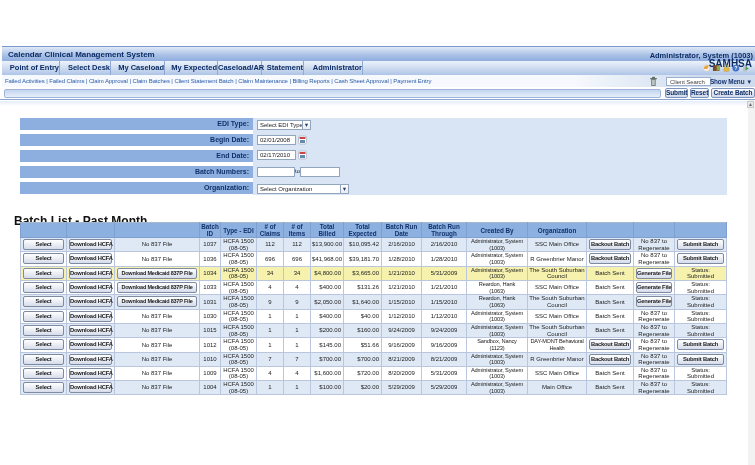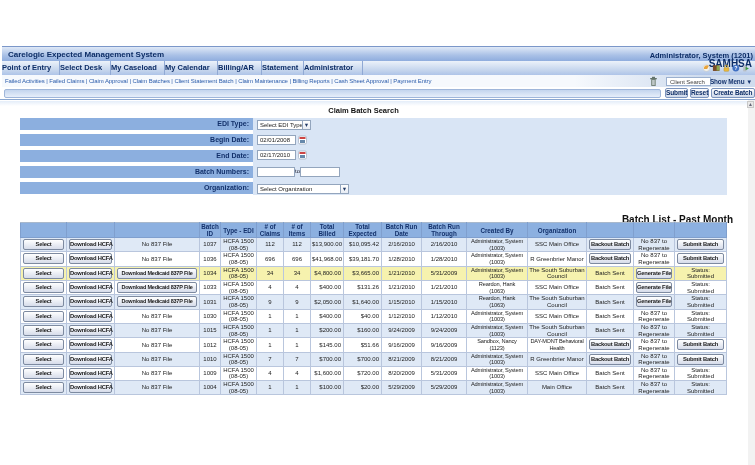--- a/index.html
+++ b/index.html
@@ -1,55 +1,55 @@
 <!DOCTYPE html>
 <html><head><meta charset="utf-8"><style>
 *{margin:0;padding:0;box-sizing:border-box}
 body{width:755px;height:465px;background:#fff;font-family:"Liberation Sans",sans-serif;position:relative;overflow:hidden}
 .abs{position:absolute}
 
 #titlebar{left:2px;top:46px;width:753px;height:15px;background:linear-gradient(#dfe9f7,#a9c0e6 60%,#8fadde);border-top:1px solid #7b97c9}
 #titlebar .lt{position:absolute;left:6px;top:3px;font-size:8px;font-weight:bold;color:#0d2d66}
 #titlebar .rt{position:absolute;right:2px;top:4px;font-size:7.5px;font-weight:bold;color:#0d2d66}
 #tabbar{left:2px;top:61px;width:753px;height:14px;background:linear-gradient(#ecf2fa,#c2d3ec 70%,#aec4e8)}
-.tab{display:inline-block;height:14px;line-height:14px;text-align:left;font-size:7.5px;font-weight:bold;color:#0d2d66;border-right:1px solid #90a9d4;vertical-align:top}
+.tab{display:inline-block;height:14px;line-height:14px;text-align:right;font-size:7.5px;font-weight:bold;color:#0d2d66;border-right:1px solid #90a9d4;vertical-align:top}
 #samhsa{position:absolute;right:3px;top:-3px;font-size:10px;font-weight:bold;color:#0d2d66}
 #icons{position:absolute;right:0;top:3px;height:9px}
 #subnav{left:2px;top:75px;width:753px;height:12px;background:linear-gradient(90deg,#f6f9fd 76%,#cfdcee 93%);font-size:6px;color:#2b5cab;line-height:12px;padding-left:3px;letter-spacing:-0.1px}
 #actionrow{left:0;top:87px;width:755px;height:13px;background:#fff;border-bottom:1px solid #88a5cf}
 #strip{position:absolute;left:4px;top:2px;width:657px;height:9px;background:linear-gradient(#c3d5ee,#e6eefa);border:1px solid #9fb6da;border-radius:2px}
 .pbtn{position:absolute;top:1px;height:10px;background:linear-gradient(#fefefe,#cdd8ea);border:1px solid #7c94bd;border-radius:2px;font-size:6.5px;font-weight:bold;color:#0d2d66;text-align:center;line-height:8px;letter-spacing:-0.1px}
 
 #content{left:0;top:101px;width:755px;height:364px;background:linear-gradient(#e4edf9,#ffffff 5px)}
 #cbs-title{position:absolute;left:0;top:5px;width:727px;text-align:center;font-size:7.5px;font-weight:bold;color:#111}
 .lblrow{position:absolute;left:20px;width:233px;height:12.6px;background:#8cafdf;color:#13316b;font-size:7px;font-weight:bold;text-align:right;padding-right:4px;line-height:12.6px}
 #fieldarea{position:absolute;left:253px;top:16.8px;width:474px;height:77.5px;background:#d9e5f5}
 .inp{position:absolute;background:#fff;border:1px solid #93a5bd;font-size:6px;color:#222;line-height:8px;padding:0 2px;white-space:nowrap;overflow:hidden}
 .ddbtn{position:absolute;width:9px;background:linear-gradient(#ffffff,#e7ecf4);border:1px solid #93a5bd;font-size:5.5px;text-align:center;color:#223a66;line-height:9px}
-#blpm-title{position:absolute;left:6px;top:112.5px;width:727px;text-align:right;font-size:10px;font-weight:bold;color:#111}
+#blpm-title{position:absolute;left:14px;top:112.5px;width:727px;text-align:left;font-size:12px;font-weight:bold;color:#111}
 
 #tbl{position:absolute;left:20px;top:121px;border-collapse:collapse;table-layout:fixed;width:706px;border:1px solid #9ab4da}
 #tbl th{background:#8cb0e0;color:#13316b;font-size:6.3px;font-weight:bold;line-height:7px;border:1px solid #7f9fce;border-top:1px solid #a8b8cc;height:15px;padding:0}
 #tbl td{font-size:6px;color:#222;line-height:6.65px;text-align:center;border:1px solid #b9c6dd;padding:0 1px;height:13.3px;overflow:hidden}
 #tbl td.r{text-align:right;padding-right:2px}
 #tbl td.cb{font-size:5.7px;letter-spacing:-0.15px}
 #tbl tr.lb td{background:#dfe9f6}
 #tbl tr.wh td{background:#fff}
 #tbl tr.ye td{background:#f6f2ae}
 .btn{display:block;margin:0 1px;background:linear-gradient(#ffffff,#d6dcea);border:1px solid #7d8aa0;border-radius:2px;font-size:5.8px;font-weight:bold;color:#1a1a1a;line-height:7px;padding:1px 0;white-space:nowrap;letter-spacing:-0.18px;text-align:center}
 #tbl td .btn{max-width:100%}
 #scroll{left:748px;top:100px;width:7px;height:365px;background:#f2f2f2}
 #scrollup{left:747px;top:101px;width:7px;height:7px;background:#e8e8e8;border:1px solid #c8c8c8;font-size:5px;line-height:5px;text-align:center;color:#667}
 </style></head><body>
 <div class="abs" id="titlebar">
-  <span class="lt">Carelogic Expected Management System</span>
-  <span class="rt">Administrator, System (1201)</span>
+  <span class="lt">Calendar Clinical Management System</span>
+  <span class="rt">Administrator, System (1003)</span>
 </div>
 <div class="abs" id="tabbar">
-  <span class="tab" style="width:58px">Point of Entry</span><span class="tab" style="width:51px">Select Desk</span><span class="tab" style="width:54px">My Caseload</span><span class="tab" style="width:53px">My Calendar</span><span class="tab" style="width:44px">Billing/AR</span><span class="tab" style="width:42px">Statement</span><span class="tab" style="width:59px">Administrator</span>
+  <span class="tab" style="width:58px">Point of Entry</span><span class="tab" style="width:51px">Select Desk</span><span class="tab" style="width:54px">My Caseload</span><span class="tab" style="width:53px">My Expected</span><span class="tab" style="width:44px">Caseload/AR</span><span class="tab" style="width:42px">Statement</span><span class="tab" style="width:59px">Administrator</span>
   <span id="samhsa">SAMHSA</span>
   <svg id="icons" width="58" height="11" viewBox="0 0 58 11">
     <circle cx="5" cy="5" r="4" fill="#f2f2ee" stroke="#c9c3b4" stroke-width="0.5"></circle>
       <path d="M2 6 A4 4 0 0 1 8 2 L6 6 Z" fill="#e8a33d"></path>
     <rect x="13" y="1.5" width="8" height="7" fill="#7a4a28"></rect>
       <rect x="17.5" y="2" width="3.5" height="6" fill="#8aa84e"></rect>
     <rect x="26.5" y="4.5" width="6" height="4.5" rx="1" fill="#e8b93e" stroke="#b78a1f" stroke-width="0.5"></rect>
       <path d="M27.5 4.5 v-1 a2 2 0 0 1 4 0 v1" fill="none" stroke="#caa028" stroke-width="1.2"></path>
     <circle cx="41" cy="5" r="4.2" fill="#3f6fc2"></circle>
       <text x="41" y="7.5" font-size="6.5" font-weight="bold" fill="#fff" text-anchor="middle">?</text>
@@ -69,21 +69,20 @@
   <span style="position:absolute;right:44px;top:1.5px;width:45px;height:9px;background:#fff;border:1px solid #9bb0cf;color:#444;font-size:6px;line-height:9px;padding-left:3px">Client Search</span>
   <span style="position:absolute;right:3px;top:1px;color:#17356f;font-weight:bold;font-size:6.4px">Show Menu&nbsp;<span style="font-size:6px">▼</span></span>
 </div>
 <div class="abs" id="actionrow">
   <span id="strip"></span>
   <span class="pbtn" style="right:67px;width:23px">Submit</span>
   <span class="pbtn" style="right:46px;width:19px">Reset</span>
   <span class="pbtn" style="right:0;width:44px">Create Batch</span>
 </div>
 <div class="abs" id="content">
-  <div id="cbs-title">Claim Batch Search</div>
   <div class="lblrow" style="top:16.8px">EDI Type:</div>
   <div class="lblrow" style="top:32.8px">Begin Date:</div>
   <div class="lblrow" style="top:48.8px">End Date:</div>
   <div class="lblrow" style="top:64.8px">Batch Numbers:</div>
   <div class="lblrow" style="top:80.8px">Organization:</div>
   <div id="fieldarea">
     <span class="inp" style="left:4px;top:2px;width:46px;height:10px;line-height:9px">Select EDI Type</span>
       <span class="ddbtn" style="left:49px;top:2px;height:10px;line-height:9px">▼</span>
     <span class="inp" style="left:4px;top:17px;width:39px;height:10px;line-height:9px">02/01/2008</span>
     <svg style="position:absolute;left:45px;top:17px" width="9" height="10" viewBox="0 0 9 10">

